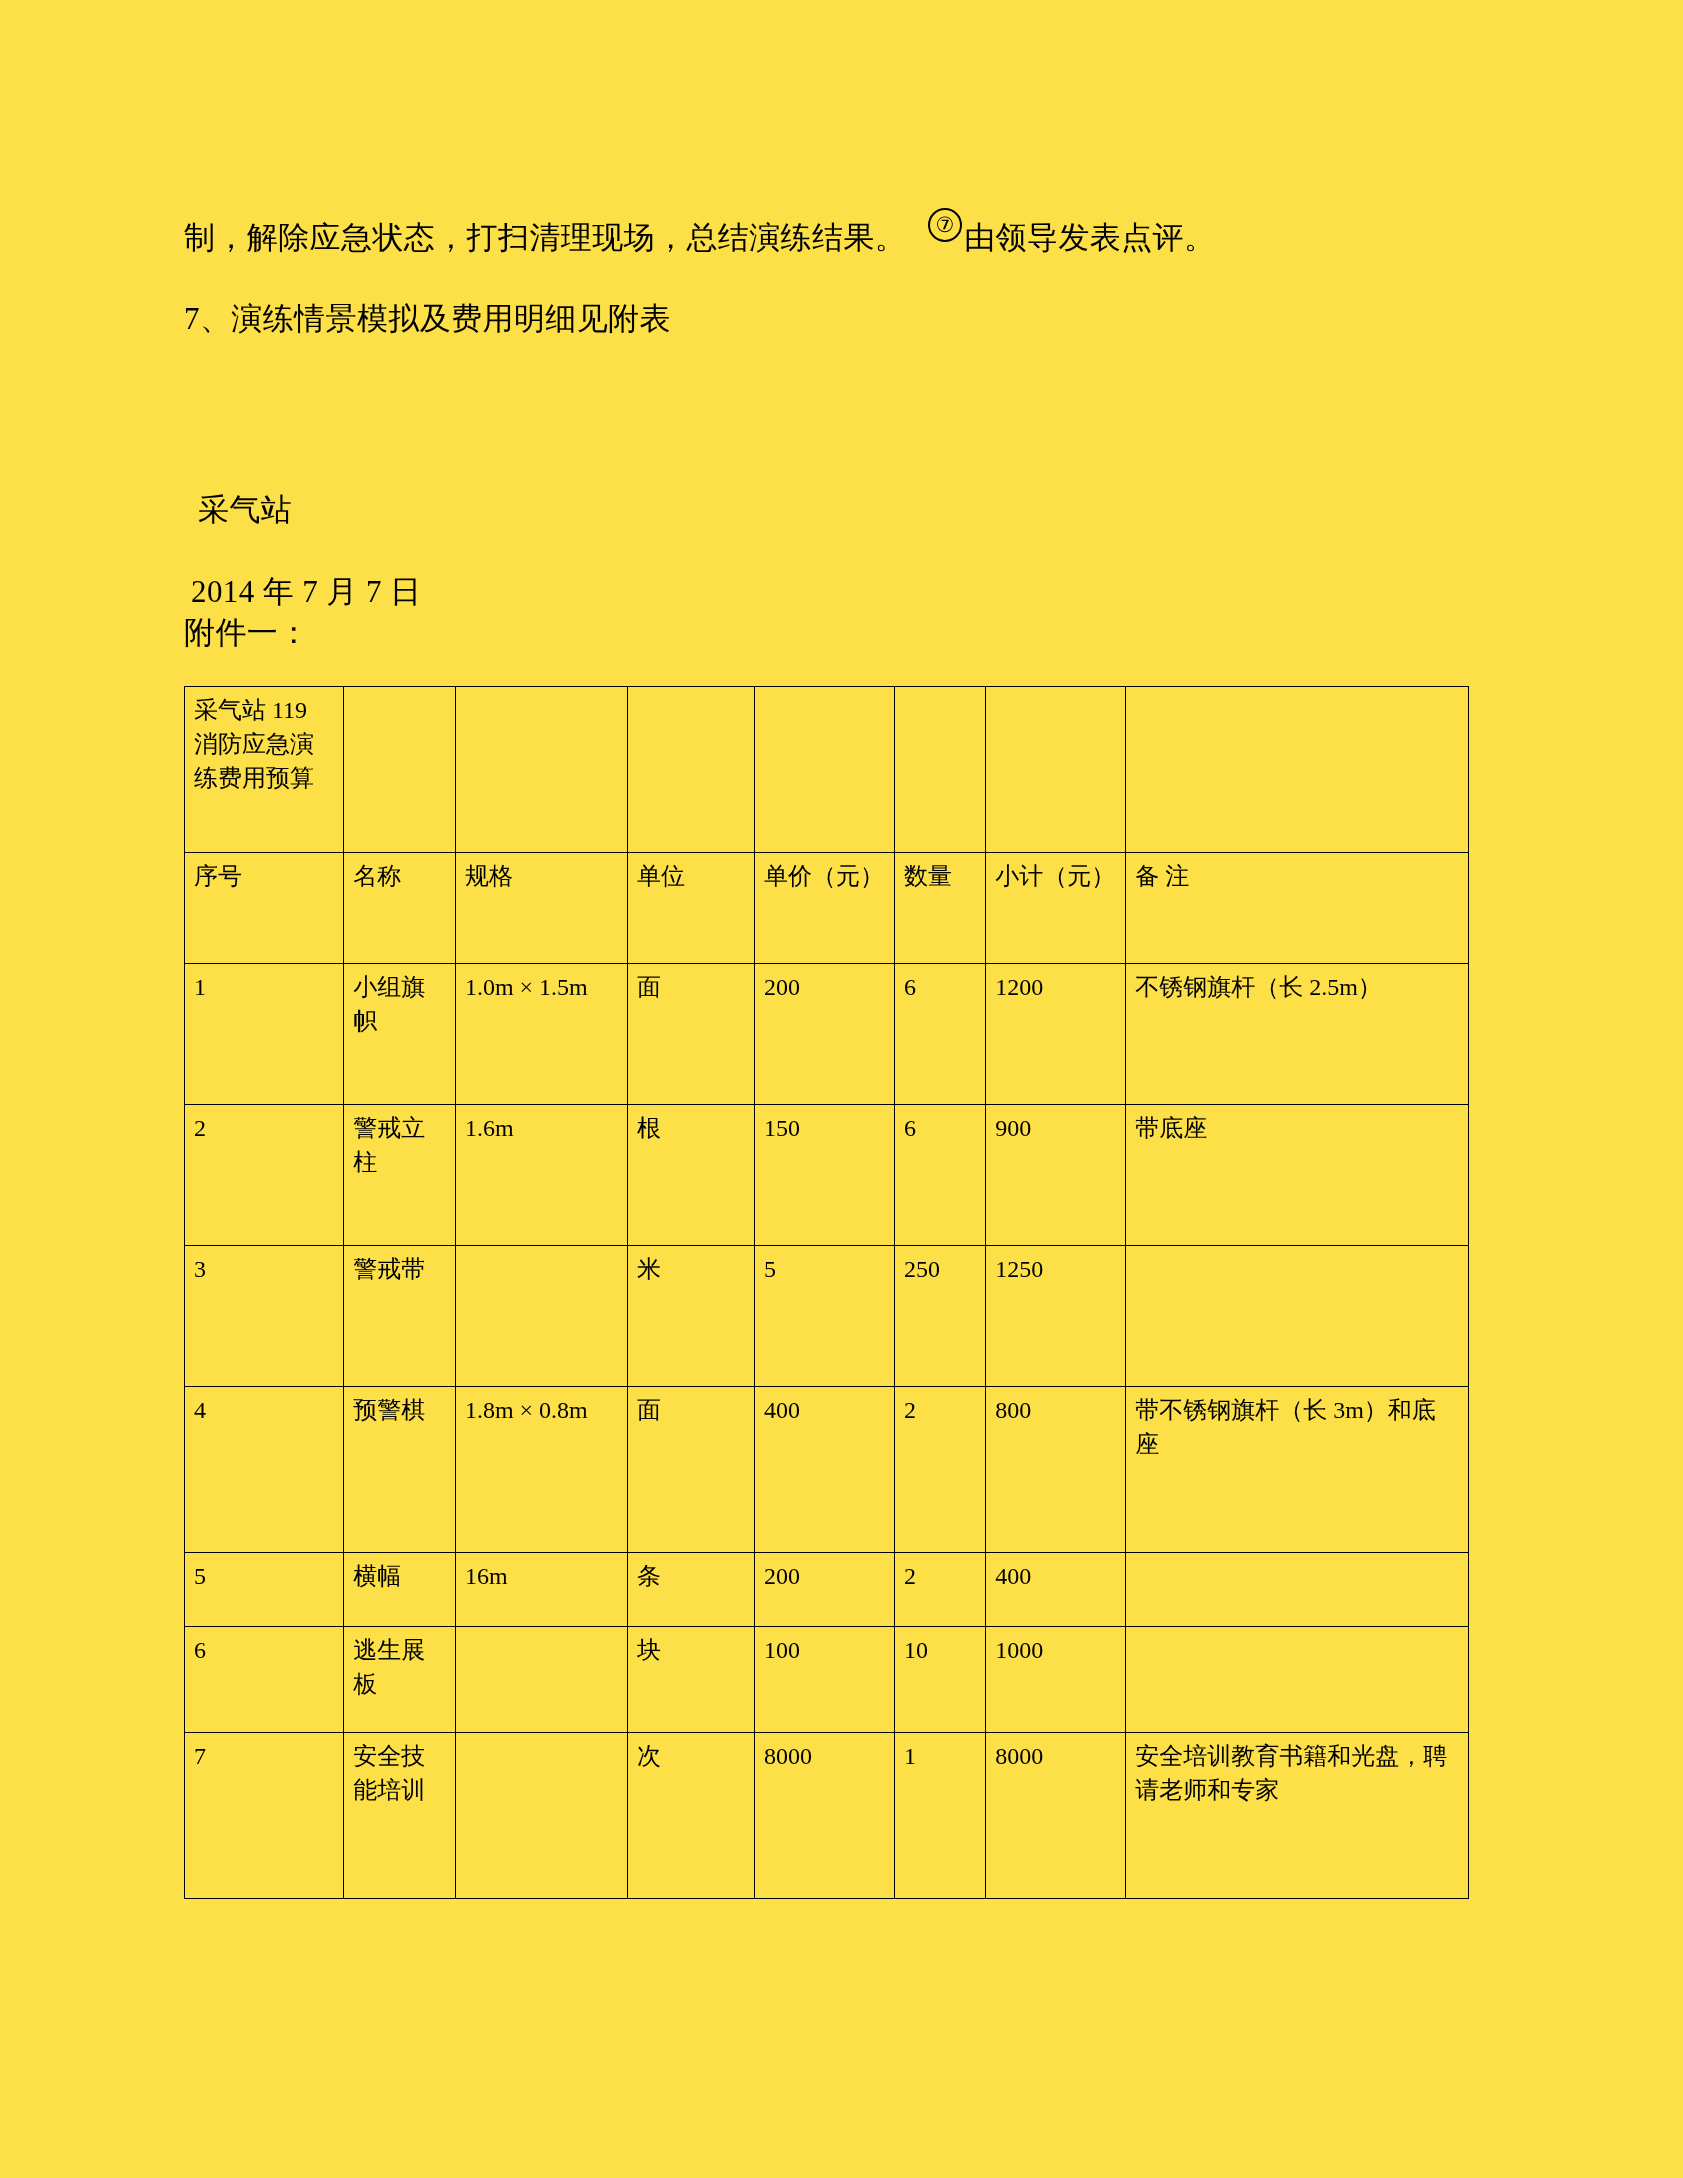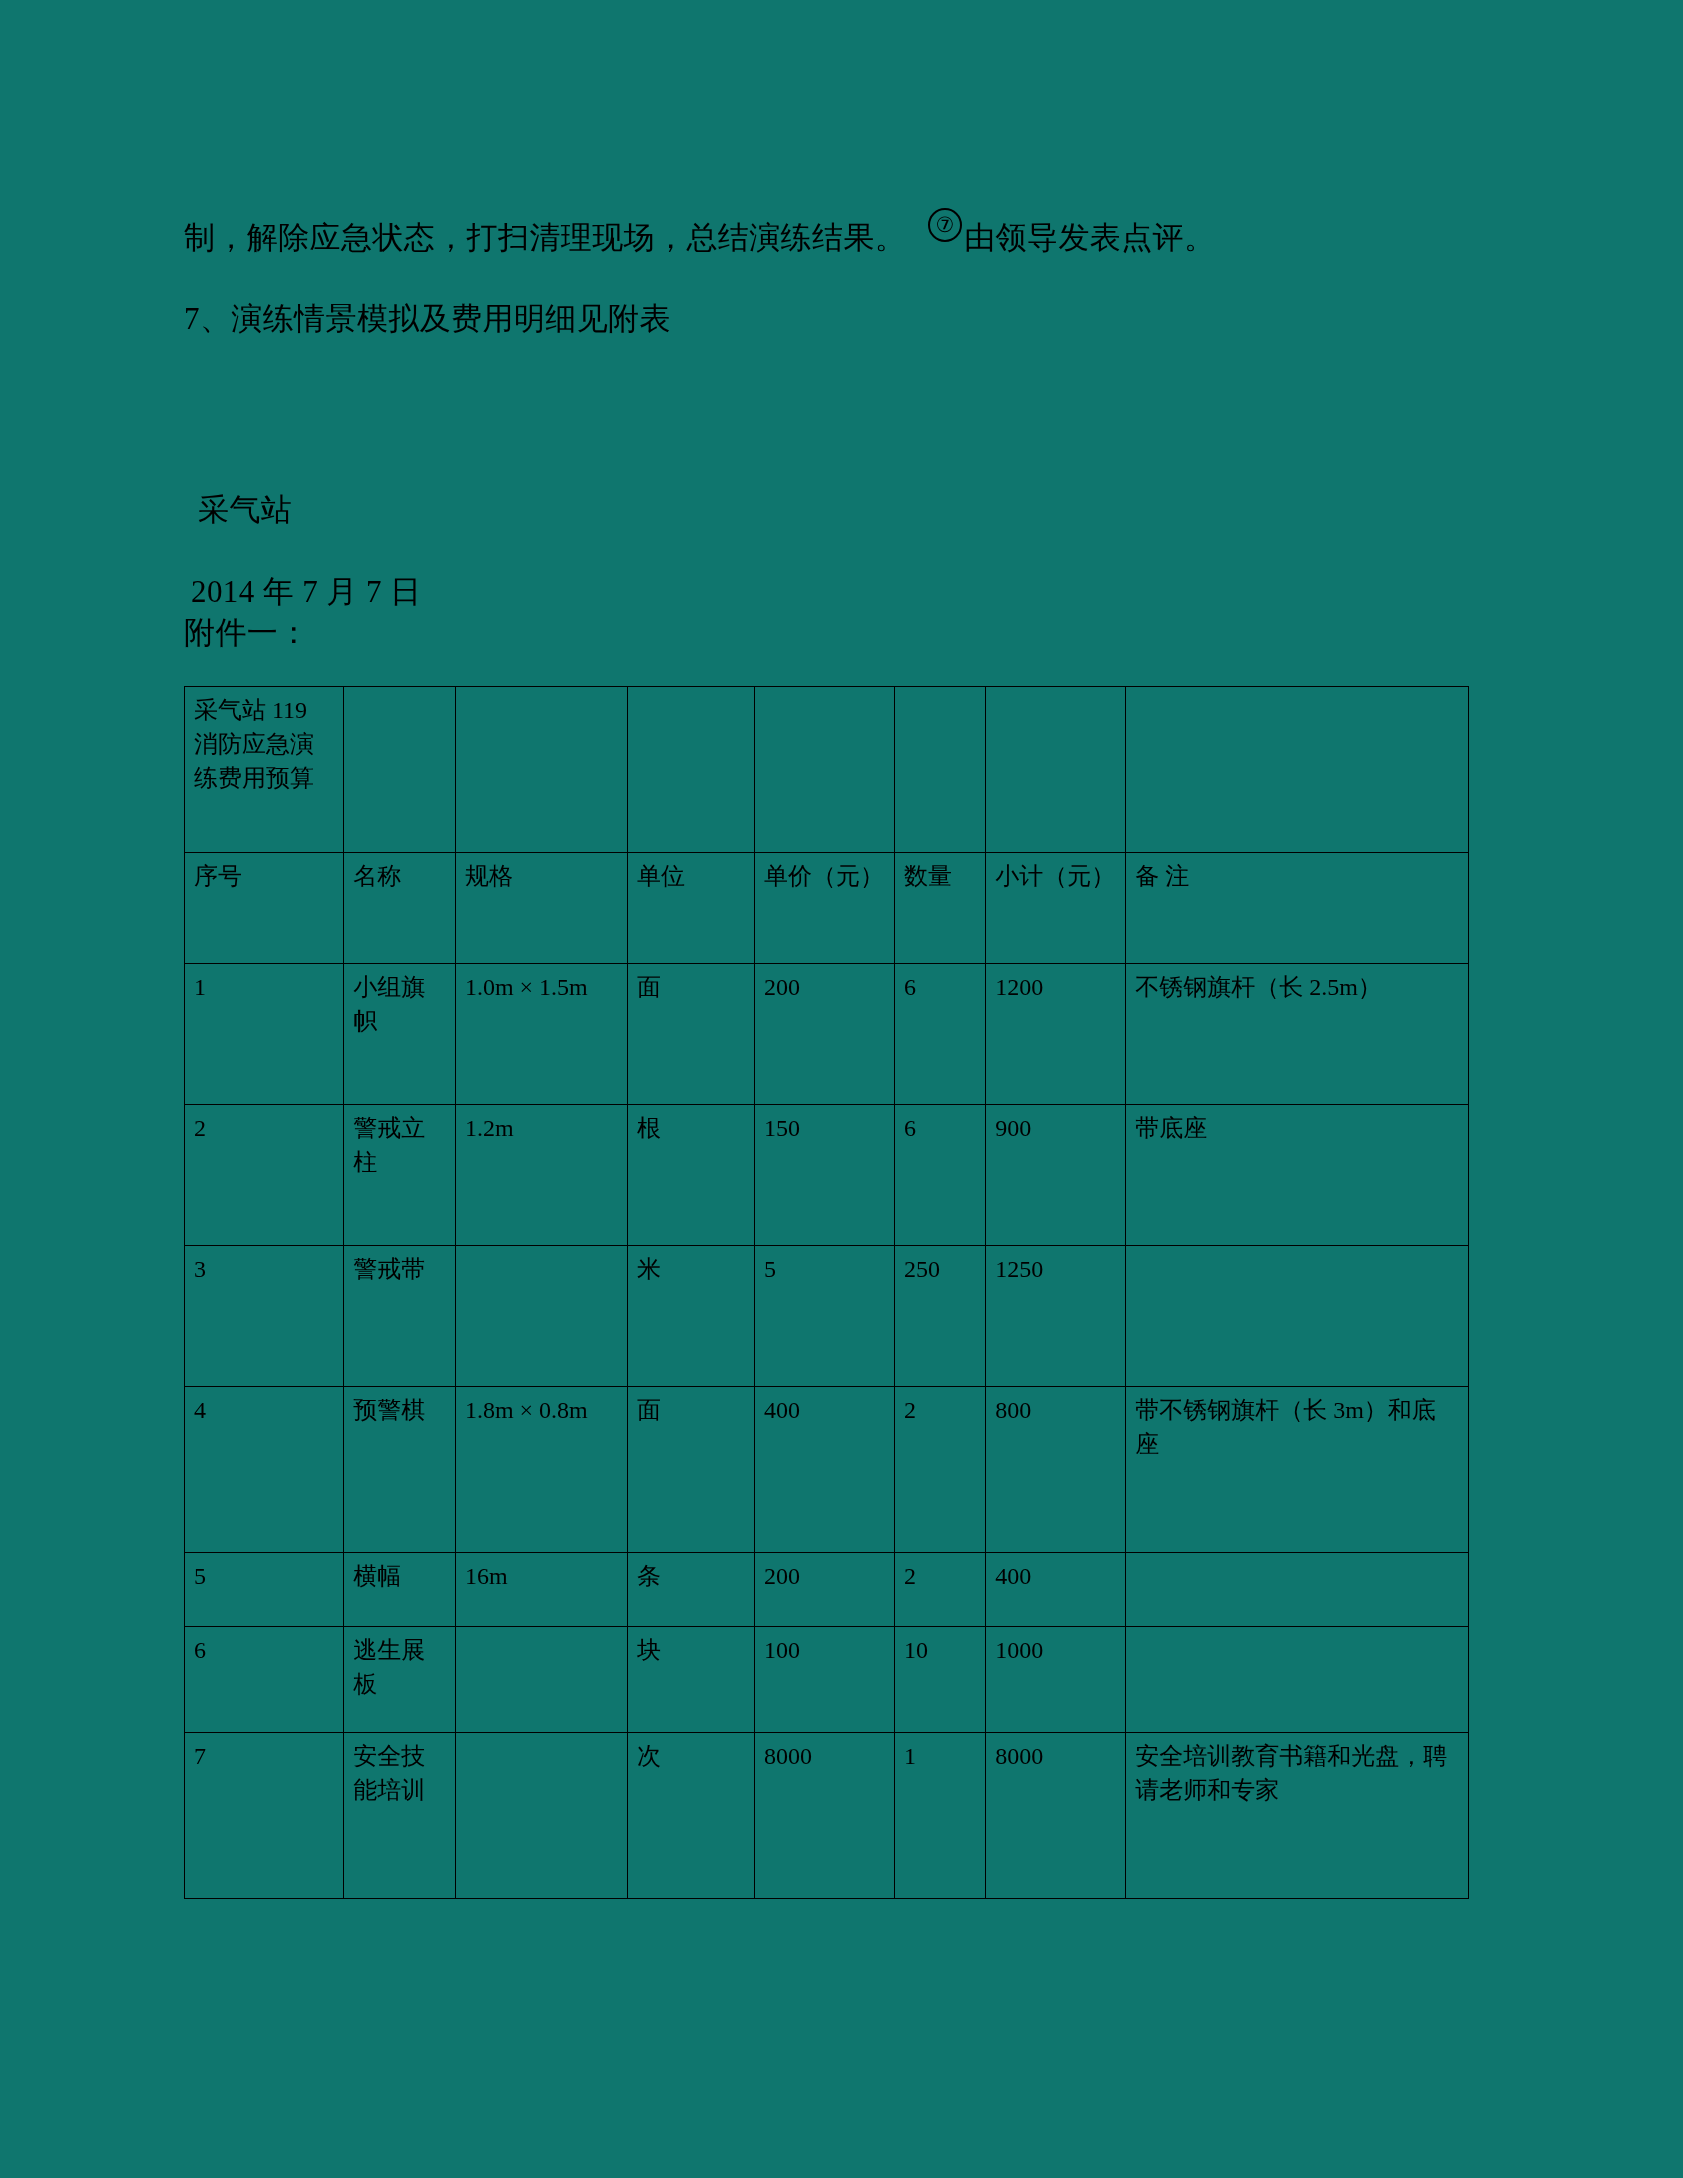--- a/index.html
+++ b/index.html
@@ -11,21 +11,21 @@
     width: 1683px;
     height: 2178px;
     font-family: "Liberation Serif", "DejaVu Serif", serif;
     color: #000000;
     -webkit-font-smoothing: antialiased;
   }
   .page {
     position: relative;
     width: 1683px;
     height: 2178px;
-    background: #0f766e;
+    background: #fde047;
     box-sizing: border-box;
     padding: 16px;
     overflow: hidden;
   }
 
   
   .para {
     position: absolute;
     font-size: 31px;
     line-height: 1.45;
@@ -148,21 +148,21 @@
       <td class="c-unit">面</td>
       <td class="c-price">200</td>
       <td class="c-qty">6</td>
       <td class="c-sub">1200</td>
       <td class="c-note">不锈钢旗杆（长 2.5m）</td>
     </tr>
 
     <tr class="r-big">
       <td class="c-idx">2</td>
       <td class="c-name">警戒立柱</td>
-      <td class="c-spec nw">1.2m</td>
+      <td class="c-spec nw">1.6m</td>
       <td class="c-unit">根</td>
       <td class="c-price">150</td>
       <td class="c-qty">6</td>
       <td class="c-sub">900</td>
       <td class="c-note">带底座</td>
     </tr>
 
     <tr class="r-big">
       <td class="c-idx">3</td>
       <td class="c-name">警戒带</td>

